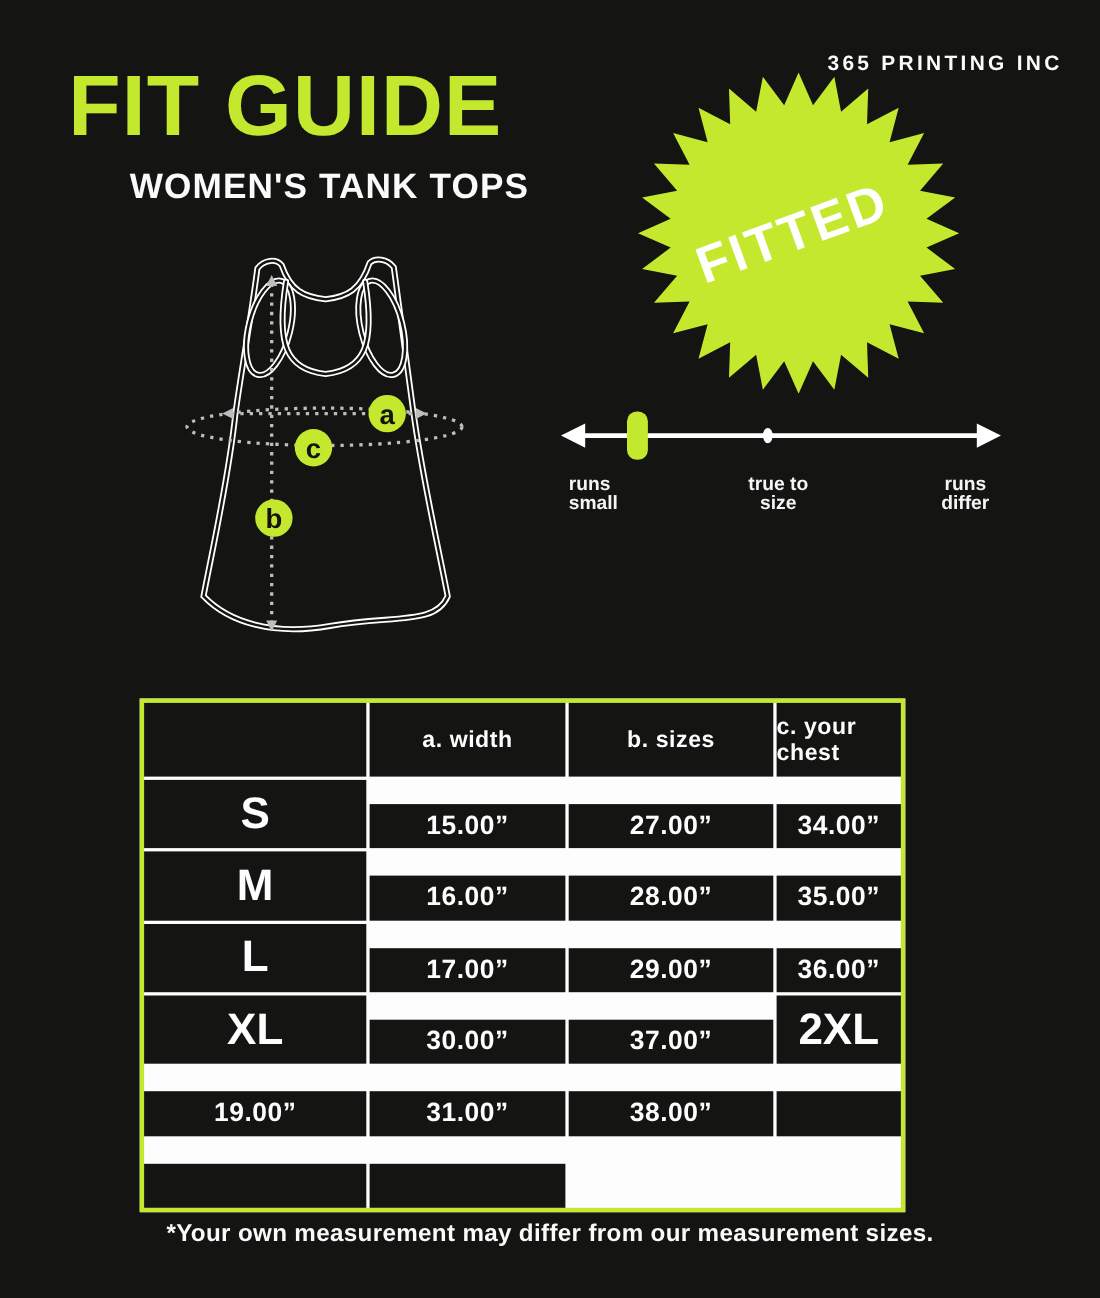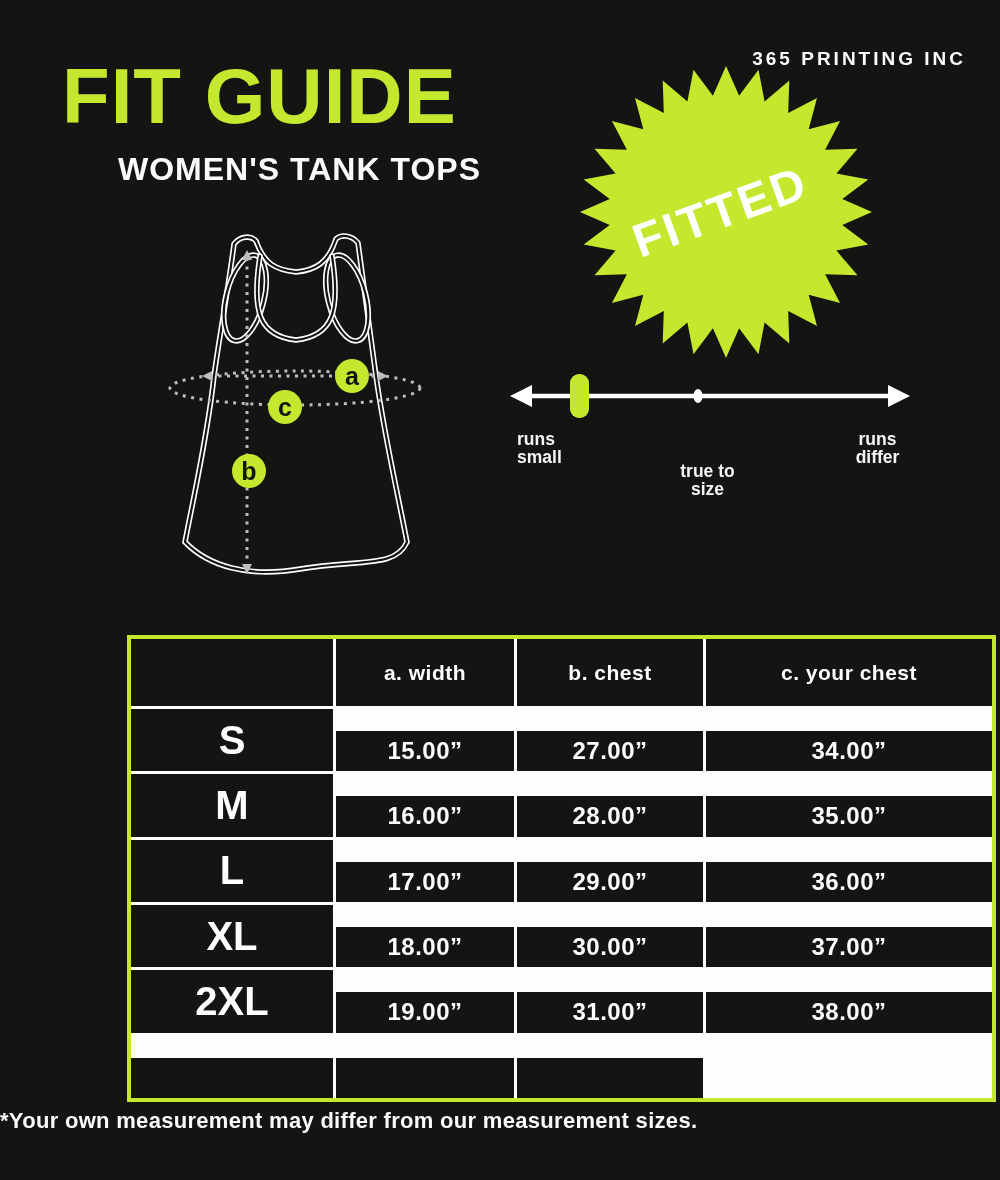--- a/index.html
+++ b/index.html
@@ -42,37 +42,37 @@
   .badge-text{
     font-family:"Liberation Sans","DejaVu Sans",sans-serif;
     font-size:47px;font-weight:bold;fill:#ffffff;letter-spacing:3px;
     text-anchor:middle;
   }
   .scale-label{
     position:absolute;top:430px;font-size:17.5px;line-height:18px;
     font-weight:bold;color:#f5f5f5;
   }
   .scale-label.left{left:517px;text-align:left;}
-  .scale-label.center{left:655px;width:105px;text-align:center;margin-top:32px;}
+  .scale-label.center{left:655px;width:105px;text-align:center;}
   .scale-label.right{left:825px;width:105px;text-align:center;}
   .size-table{
-    position:absolute;left:127px;top:635px;width:869px;height:467px;
+    position:absolute;left:127px;top:635px;width:696px;height:467px;
     display:grid;grid-template-columns:202px 178px 186px auto;
     grid-template-rows:67px repeat(6,1fr);
     gap:3px;background:#fdfdfd;border:4px solid var(--accent);
   }
   .cell{
     background:var(--bg);display:flex;align-items:center;justify-content:center;
     color:#fdfdfd;
   }
   .cell.head{font-size:21px;font-weight:bold;letter-spacing:0.5px;}
   .cell.size{font-size:40px;font-weight:bold;}
   .cell.val{font-size:24px;font-weight:bold;letter-spacing:0.5px;margin-top:22px;}
   .footnote{
-    position:absolute;left:0;top:1108px;width:100%;
+    position:absolute;left:0;top:1108px;width:100%;text-align:center;
     font-size:22px;font-weight:bold;letter-spacing:0.3px;color:#fafafa;
   }
 </style>
 </head>
 <body>
 
 <div class="canvas">
 
   <div class="brand">365 PRINTING INC</div>
 
@@ -152,40 +152,39 @@
     <div>size</div>
   </div>
   <div class="scale-label right">
     <div>runs</div>
     <div>differ</div>
   </div>
 
   <div class="size-table">
     <div class="cell head"></div>
     <div class="cell head">a. width</div>
-    <div class="cell head">b. chest</div>
+    <div class="cell head">b. sizes</div>
     <div class="cell head">c. your chest</div>
 
     <div class="cell size">S</div>
     <div class="cell val">15.00”</div>
     <div class="cell val">27.00”</div>
     <div class="cell val">34.00”</div>
 
     <div class="cell size">M</div>
     <div class="cell val">16.00”</div>
     <div class="cell val">28.00”</div>
     <div class="cell val">35.00”</div>
 
     <div class="cell size">L</div>
     <div class="cell val">17.00”</div>
     <div class="cell val">29.00”</div>
     <div class="cell val">36.00”</div>
 
     <div class="cell size">XL</div>
-    <div class="cell val">18.00”</div>
     <div class="cell val">30.00”</div>
     <div class="cell val">37.00”</div>
 
     <div class="cell size">2XL</div>
     <div class="cell val">19.00”</div>
     <div class="cell val">31.00”</div>
     <div class="cell val">38.00”</div>
 
     <div class="cell val"></div>
     <div class="cell val"></div>

